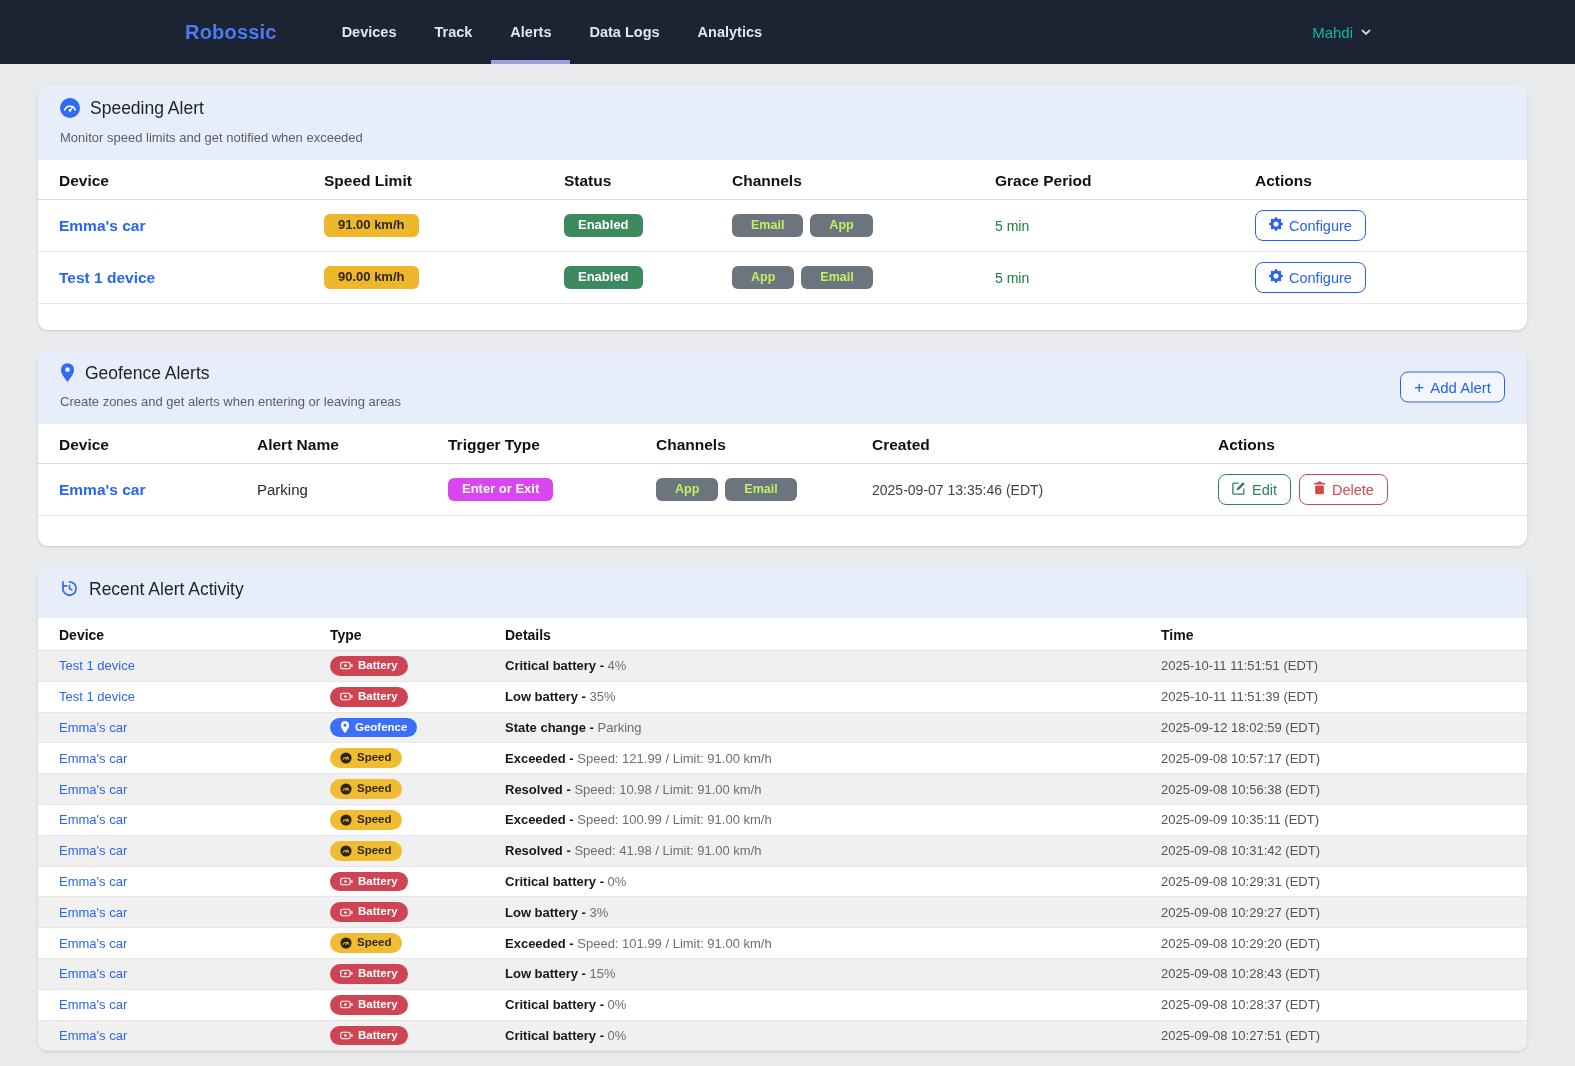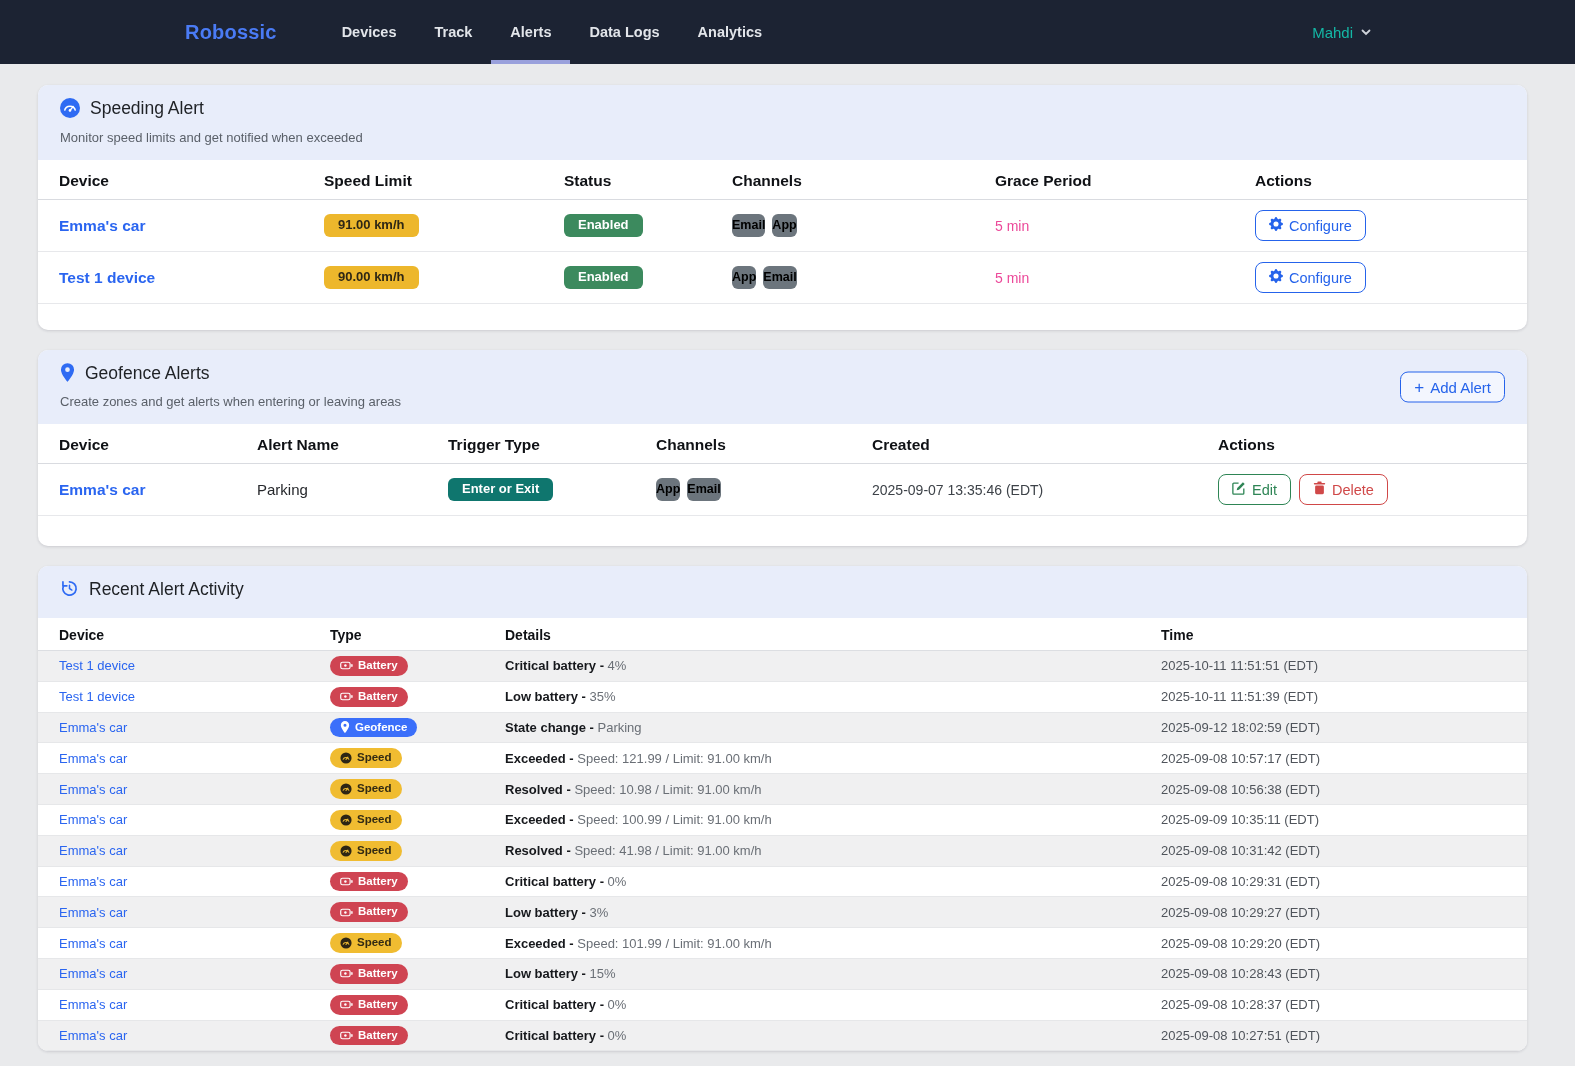--- a/index.html
+++ b/index.html
@@ -28,23 +28,23 @@
   .big-table th:first-child, .big-table td:first-child { padding-left:21px; }
   .card1-pad { padding-bottom:26px; }
   .card2-pad { padding-bottom:30px; }
 
   .dev-link { color:#2a65f0; font-weight:700; font-size:15.5px; text-decoration:none; cursor:pointer; }
   .dev-link.sm { font-weight:400; font-size:13px; }
 
   .badge { display:inline-block; border-radius:6px; padding:4px 14px; font-size:13px; font-weight:700; line-height:1.15; }
   .b-limit   { background:#edb72c; color:#2e2715; }
   .b-enabled { background:#3c8a5e; color:#fff; }
-  .b-channel { background:#6c757d; color:#000000; font-size:12.5px; padding:4px 0; margin-right:7px; }
-  .b-trigger { background:#0f766e; color:#fff; }
-  .grace { color:#ec4899; font-size:14px; }
+  .b-channel { background:#6c757d; color:#bef264; font-size:12.5px; padding:4px 19px; margin-right:7px; }
+  .b-trigger { background:#d946ef; color:#fff; }
+  .grace { color:#15803d; font-size:14px; }
 
   .btn { display:inline-flex; align-items:center; gap:6px; border-radius:8px; background:#fff; font-size:14.5px; font-weight:500; padding:6px 13px; cursor:pointer; font-family:inherit; }
   .btn-blue  { border:1px solid #2563eb; color:#2563eb; }
   .btn-add   { border:1px solid #2563eb; color:#2563eb; background:#f3f6fe; position:absolute; right:22px; top:50%; transform:translateY(-50%); font-size:15px; }
   .btn-edit  { border:1px solid #2e8555; color:#2e8555; margin-right:8px; }
   .btn-del   { border:1px solid #d04848; color:#d04848; }
   .plus-glyph { font-size:17px; font-weight:500; line-height:1; }
 
   
   .act-table th { text-align:left; font-size:14px; font-weight:700; color:#0f1115; padding:9px 8px 7px 8px; border-bottom:1px solid #dcdee2; }

